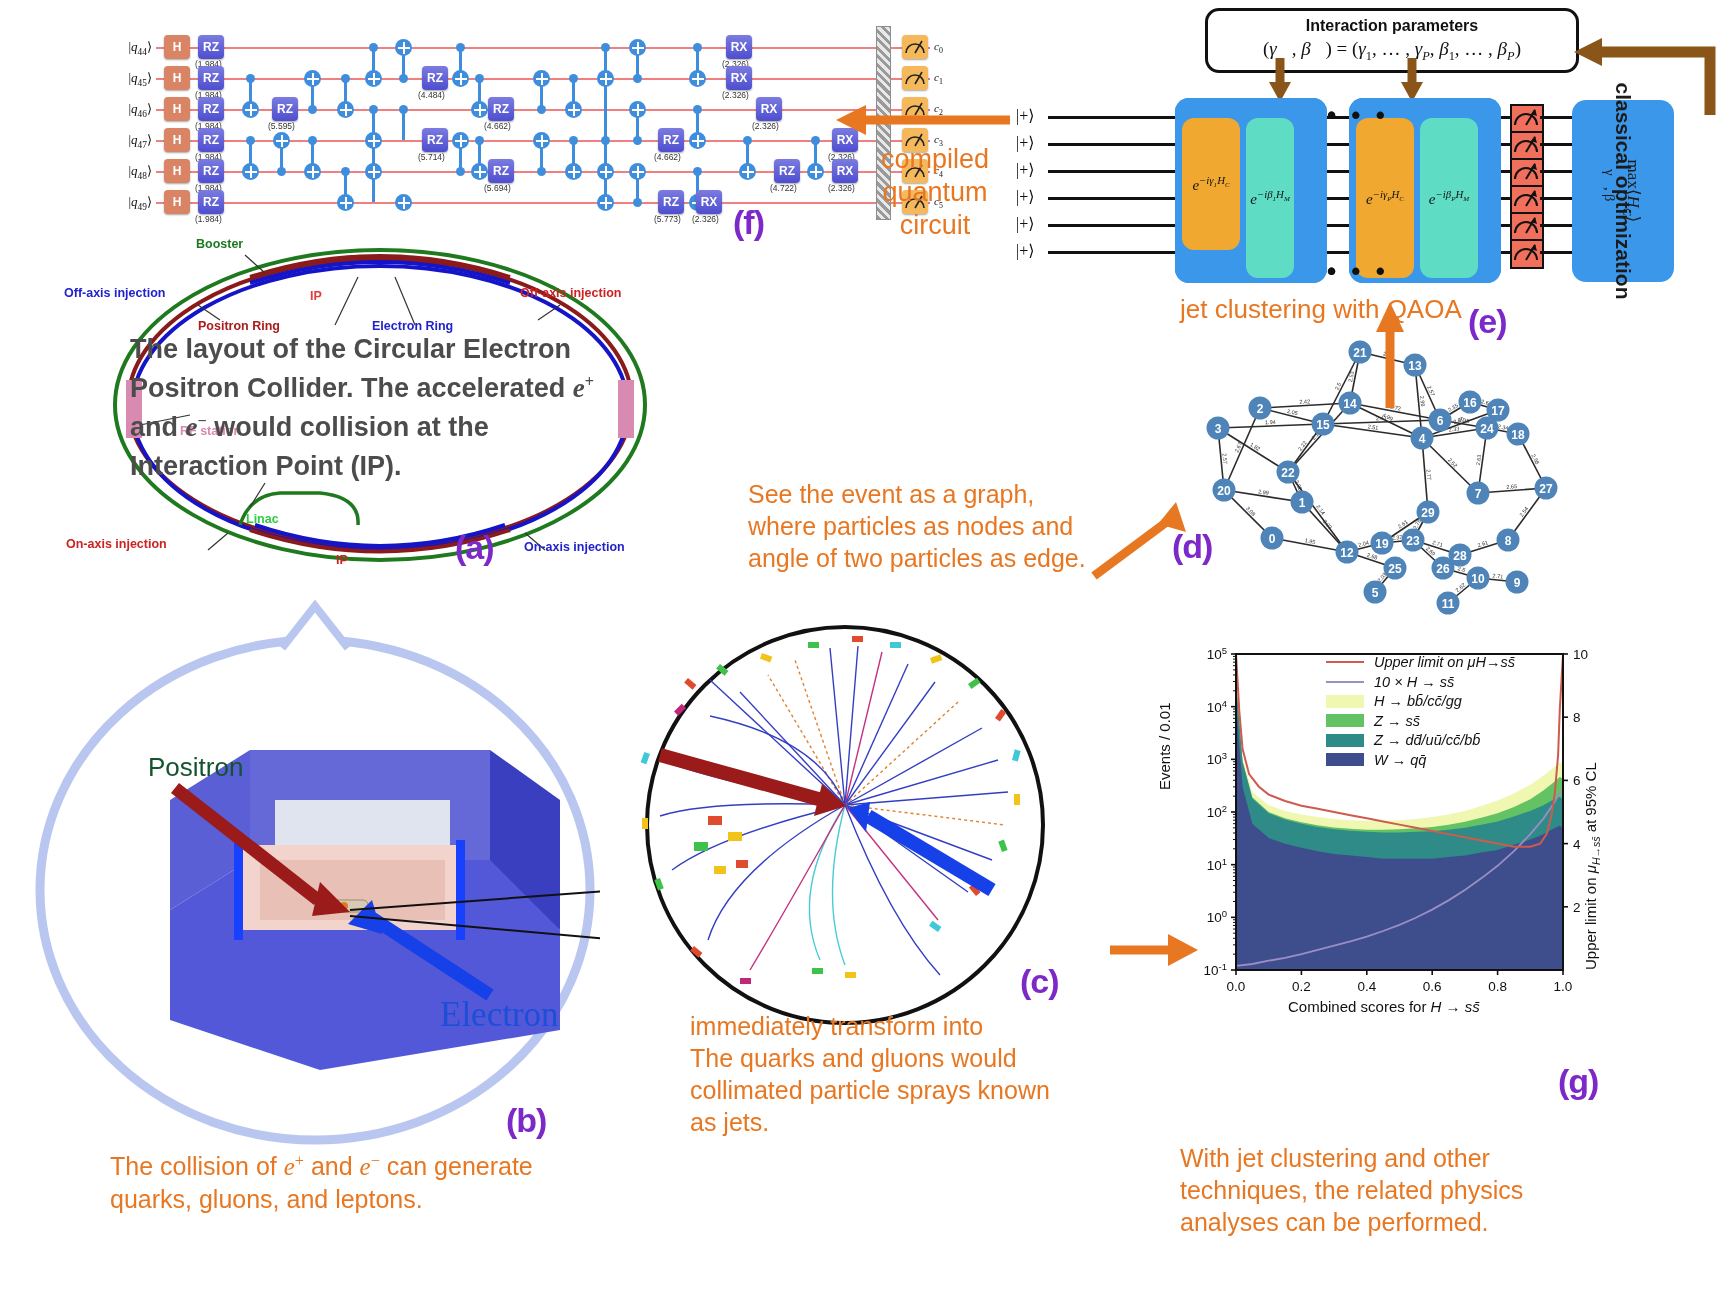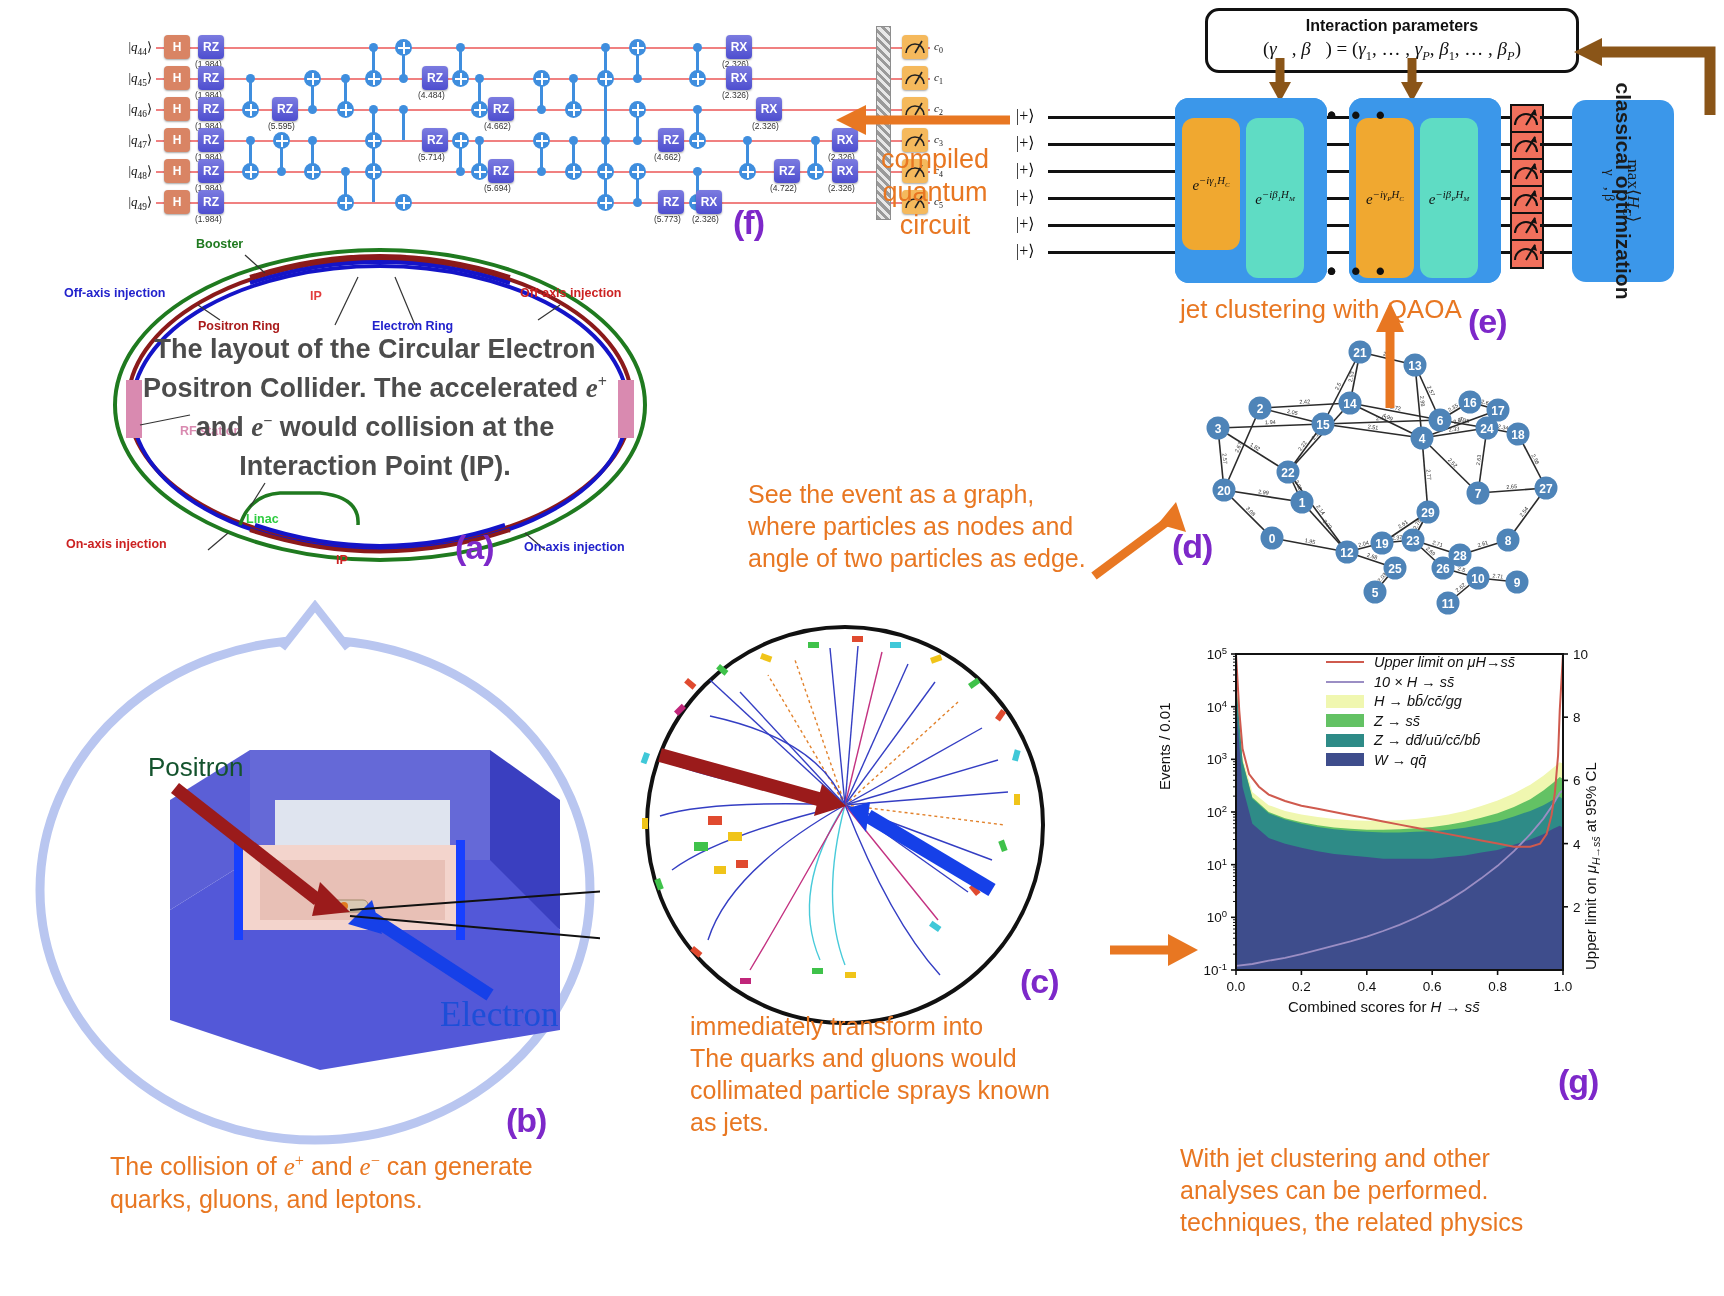--- a/index.html
+++ b/index.html
@@ -59,21 +59,21 @@
   .plusket{position:absolute;font-family:"Liberation Serif",serif;font-size:16px;color:#111;}
   .meas-red{position:absolute;width:30px;height:26px;background:#f1705c;border:2.5px solid #111;}
   .classbox{position:absolute;background:#3b97ea;border-radius:14px;}
   .classbox .vtxt{position:absolute;left:50%;top:50%;
      transform:translate(-50%,-50%) rotate(90deg);white-space:nowrap;
      font-family:"Liberation Sans",sans-serif;font-weight:bold;font-size:21px;color:#1b1b1b;}
   .dots{position:absolute;font-size:26px;letter-spacing:4px;color:#111;font-weight:bold;}
   
   .lbl{position:absolute;font-family:"Liberation Sans",sans-serif;font-weight:bold;font-size:12.5px;}
   .overlay-a{position:absolute;font-family:"Liberation Sans",sans-serif;font-weight:bold;
-     font-size:27px;color:#4c4c4c;line-height:1.45;text-align:center;}
+     font-size:27px;color:#4c4c4c;line-height:1.45;text-align:left;}
   .overlay-a i{font-family:"Liberation Serif",serif;font-style:italic;}
   .overlay-a sup{font-size:.6em;vertical-align:super;font-family:"Liberation Serif",serif;font-style:normal;}
 
   
   #chartwrap{left:1178px;top:640px;width:420px;height:400px;}
   .axtitle{position:absolute;font-family:"Liberation Sans",sans-serif;font-size:15px;color:#111;}
   .legrow{display:flex;align-items:center;margin-bottom:3.5px;}
   .legswatch{width:38px;height:13px;margin-right:10px;flex:0 0 auto;}
   .legline{width:38px;height:0;border-top:2.5px solid;margin-right:10px;flex:0 0 auto;}
   .legtxt{font-family:"Liberation Sans",sans-serif;font-size:14.5px;color:#111;
@@ -357,21 +357,21 @@
 <div class="abs qwire" style="left:1048px;top:143px;width:490px"></div>
 <div class="abs qwire" style="left:1048px;top:170px;width:490px"></div>
 <div class="abs qwire" style="left:1048px;top:197px;width:490px"></div>
 <div class="abs qwire" style="left:1048px;top:224px;width:490px"></div>
 <div class="abs qwire" style="left:1048px;top:251px;width:490px"></div>
 
 <div class="abs qaoa-layer" style="left:1175px;top:98px;width:152px;height:185px"></div>
 <div class="abs qaoa-hc" style="left:1182px;top:118px;width:58px;height:132px">
     <span class="qexp"><i>e</i><sup>−<i>iγ</i><sub>1</sub><i>H</i><sub><i>C</i></sub></sup></span>
   </div>
-<div class="abs qaoa-hm" style="left:1246px;top:118px;width:58px;height:160px">
+<div class="abs qaoa-hm" style="left:1246px;top:118px;width:48px;height:160px">
     <span class="qexp"><i>e</i><sup>−<i>iβ</i><sub>1</sub><i>H</i><sub><i>M</i></sub></sup></span>
   </div>
 <div class="abs qaoa-layer" style="left:1349px;top:98px;width:152px;height:185px"></div>
 <div class="abs qaoa-hc" style="left:1356px;top:118px;width:58px;height:160px">
     <span class="qexp"><i>e</i><sup>−<i>iγ</i><sub><i>P</i></sub><i>H</i><sub><i>C</i></sub></sup></span>
   </div>
 <div class="abs qaoa-hm" style="left:1420px;top:118px;width:58px;height:160px">
     <span class="qexp"><i>e</i><sup>−<i>iβ</i><sub><i>P</i></sub><i>H</i><sub><i>M</i></sub></sup></span>
   </div>
 <div class="abs dots" style="left:1327px;top:100px">• • •</div>
@@ -910,15 +910,15 @@
         <span class="legtxt">W → qq̄</span>
       </div>
     </div>
   <div class="axtitle" style="left:-22px;top:150px;transform:rotate(-90deg);transform-origin:left top;white-space:nowrap;">Events / 0.01</div>
   <div class="axtitle" style="left:110px;top:358px;white-space:nowrap;"><span style="font-style:normal">Combined scores for </span><i>H</i> → <i>ss̄</i></div>
   <div class="axtitle" style="left:404px;top:330px;transform:rotate(-90deg);transform-origin:left top;white-space:nowrap;">Upper limit on <i>μ<sub style="font-size:.7em">H→ss̄</sub></i> at 95% CL</div>
 </div>
 <div class="abs panel-letter" style="left:1558px;top:1062px">(g)</div>
 <div class="abs caption" style="left:1180px;top:1142px;width:430px">
   <div>With jet clustering and other</div>
+  <div>techniques, the related physics</div>
   <div>analyses can be performed.</div>
-  <div>techniques, the related physics</div>
 </div>
 
 </body></html>

